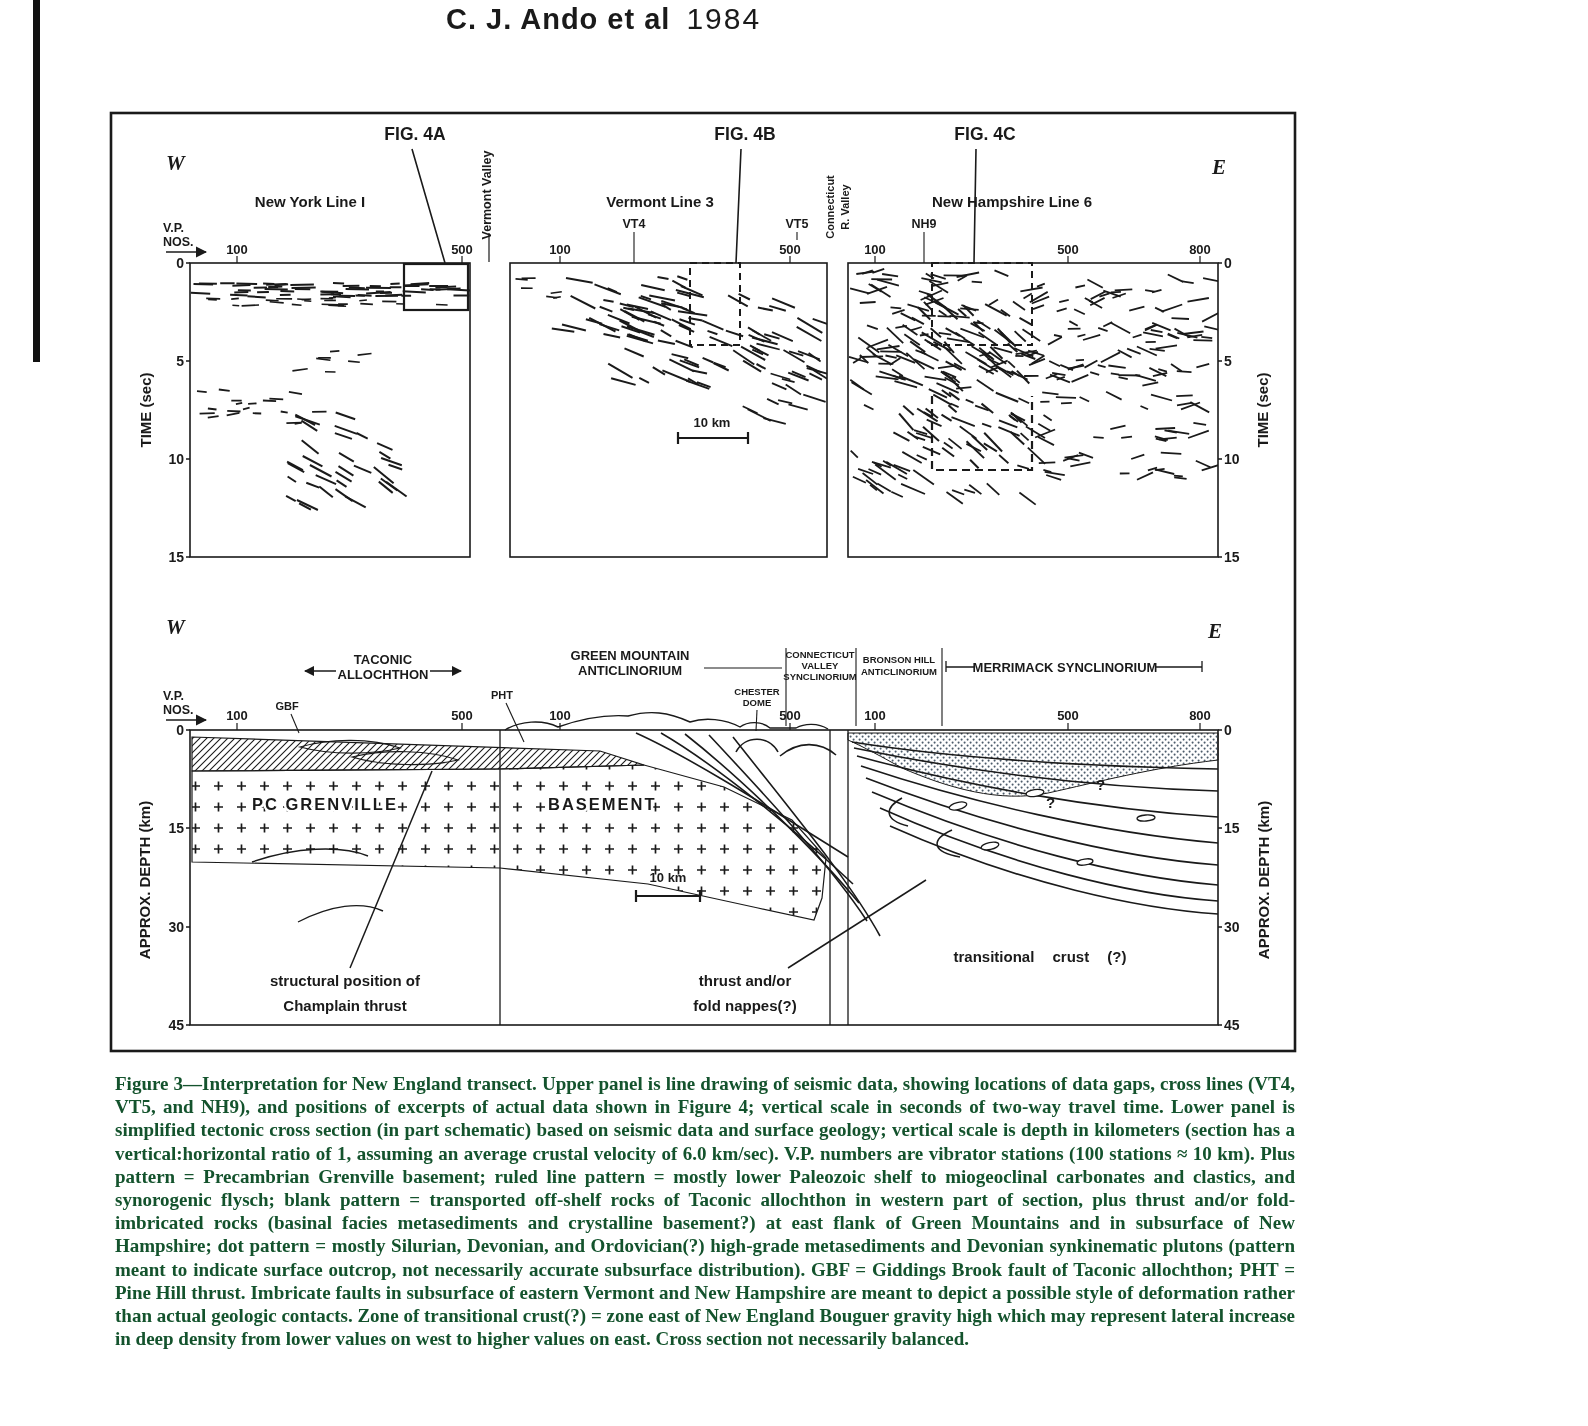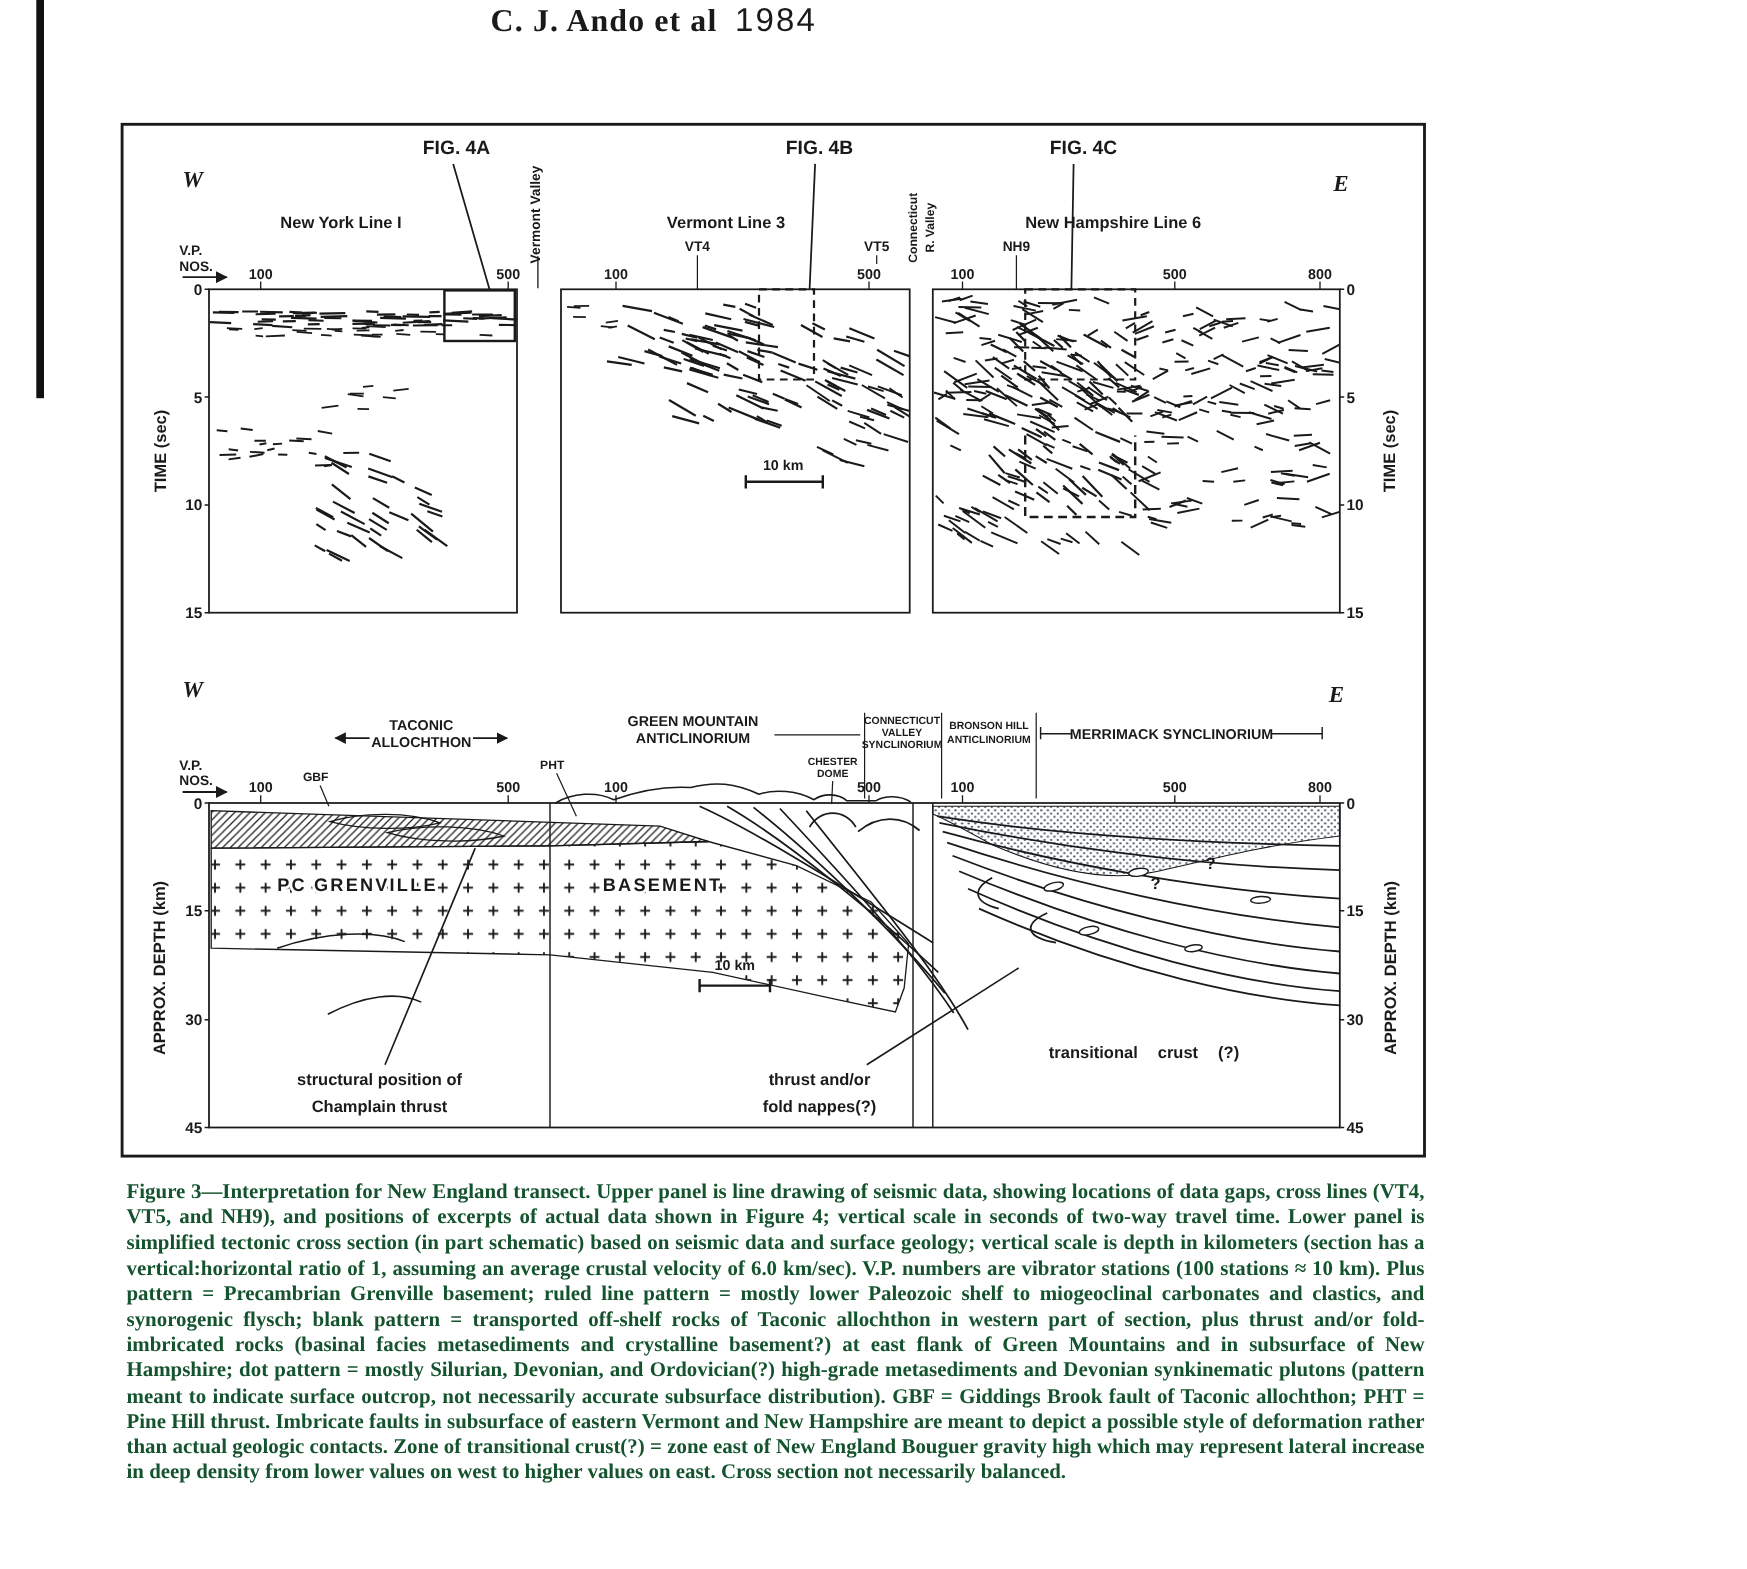--- a/index.html
+++ b/index.html
@@ -1,19 +1,19 @@
 <!DOCTYPE html>
 <html><head>
 <meta charset="utf-8">
 <style>
   html,body{margin:0;padding:0;background:#ffffff;}
   .page{position:relative;width:1588px;height:1426px;background:#ffffff;overflow:hidden;
         font-family:"Liberation Sans",sans-serif;color:#1a1a1a;}
   .title{position:absolute;left:446px;top:2px;white-space:nowrap;}
-  .title .authors{font-weight:bold;font-size:29px;letter-spacing:1px;font-family:Liberation Serif, serif;}
+  .title .authors{font-weight:bold;font-size:29px;letter-spacing:1px;}
   .title .year{font-weight:400;font-size:30px;margin-left:16px;letter-spacing:2px;}
   .caption{position:absolute;left:115px;top:1072px;width:1180px;
            font-family:"Liberation Serif",serif;font-weight:bold;font-size:19px;
            line-height:23.2px;text-align:justify;color:#14532d;}
   svg{position:absolute;left:0;top:0;}
   
   .t{font-family:"Liberation Sans",sans-serif;fill:#1a1a1a;}
   .b{font-weight:bold;}
   .i{font-family:"Liberation Serif",serif;font-style:italic;font-weight:bold;}
   .f9{font-size:9.5px;}  .f11{font-size:11px;} .f12{font-size:12.5px;}

